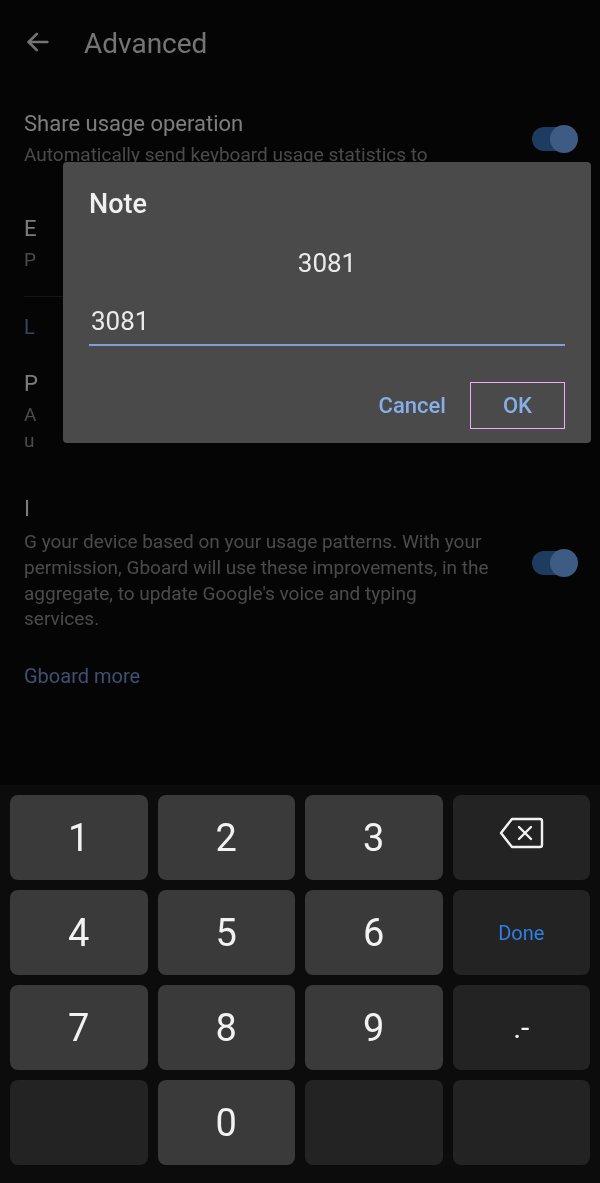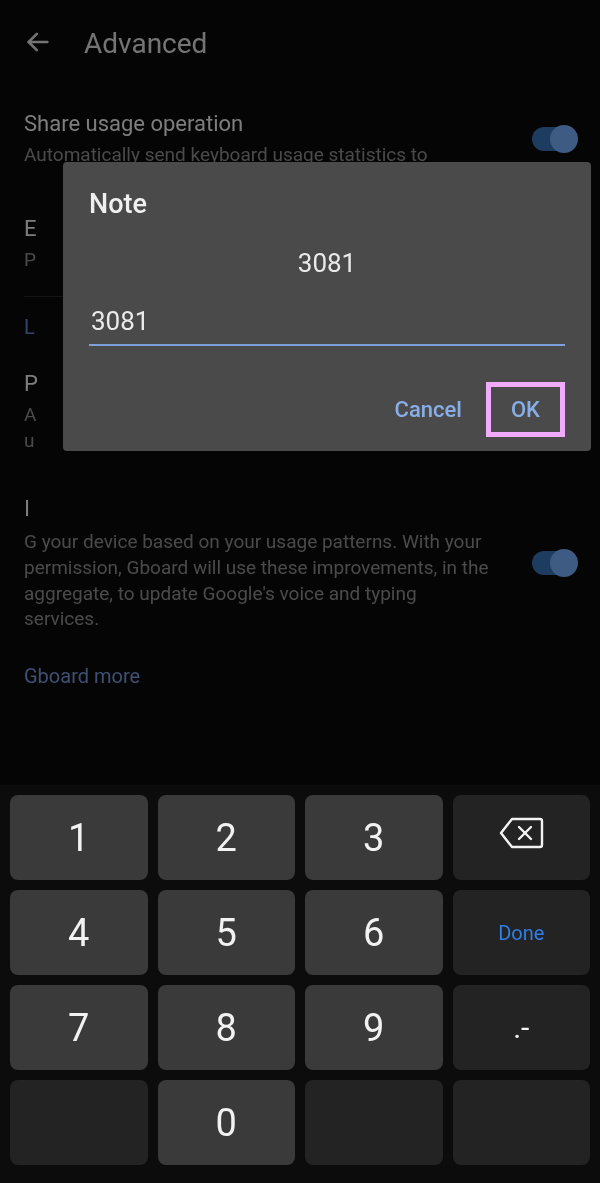--- a/index.html
+++ b/index.html
@@ -24,21 +24,21 @@
     .learn-more { color: #6d88c4; font-size: 20px; padding: 22px 0 14px 0; }
 
     .dialog-backdrop { position: absolute; top: 0; left: 0; right: 0; bottom: 0; background: rgba(0,0,0,0.42); }
     .dialog { position: absolute; left: 33px; top: 162px; width: 528px; background: #4a4a4a; border-radius: 4px; padding: 26px 26px 14px 26px; color: #e4e4e4; margin-left: 30px; }
     .dialog-title { font-size: 27px; font-weight: 500; margin-bottom: 28px; color: #f0f0f0; }
     .dialog-body { font-size: 24px; line-height: 1.42; color: #eaeaea; }
     .dialog-number { text-align: center; font-size: 26px; margin: 18px 0 24px 0; color: #eaeaea; }
     .dialog-input { width: 100%; background: transparent; border: none; border-bottom: 2px solid #7ea0d8; color: #eaeaea; font-size: 26px; padding: 4px 2px 8px 2px; outline: none; }
     .dialog-actions { display: flex; justify-content: flex-end; gap: 10px; margin-top: 36px; align-items: center; }
     .dialog-btn { color: #88aee8; font-size: 22px; font-weight: 500; padding: 10px 14px; background: transparent; border: none; cursor: pointer; }
-    .ok-highlight { border: 5px solid #f0abfc; padding: 6px 12px; }
+    .ok-highlight { border: 1px solid #f0abfc; padding: 6px 24px; }
 
     .keyboard { position: absolute; bottom: 0; left: 0; right: 0; background: #0c0c0c; padding: 10px 10px 18px 10px; display: grid; grid-template-columns: repeat(4, 1fr); grid-template-rows: repeat(4, 1fr); gap: 10px; height: 398px; }
     .key { background: #3a3a3a; border-radius: 8px; display: flex; align-items: center; justify-content: center; color: #f2f2f2; font-size: 38px; font-weight: 400; cursor: pointer; }
     .key-dark { background: #232323; }
     .key-done { color: #2f7fe6; font-size: 20px; }
     .key-special { font-size: 30px; }
     .key-empty { background: #232323; }
   </style>
 </head>
 <body>

